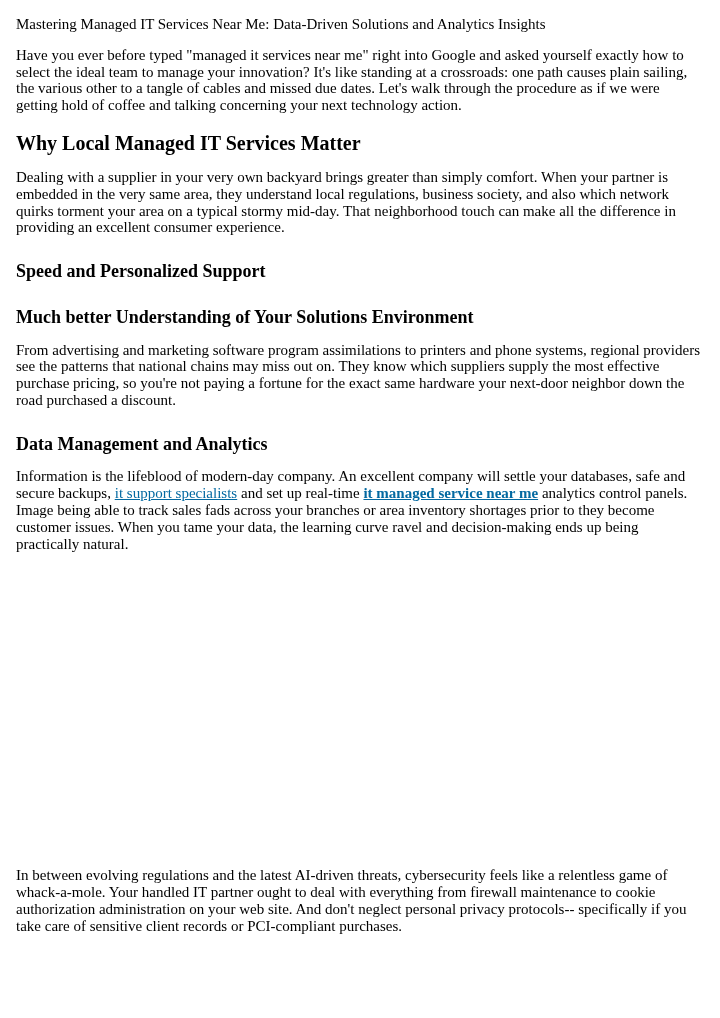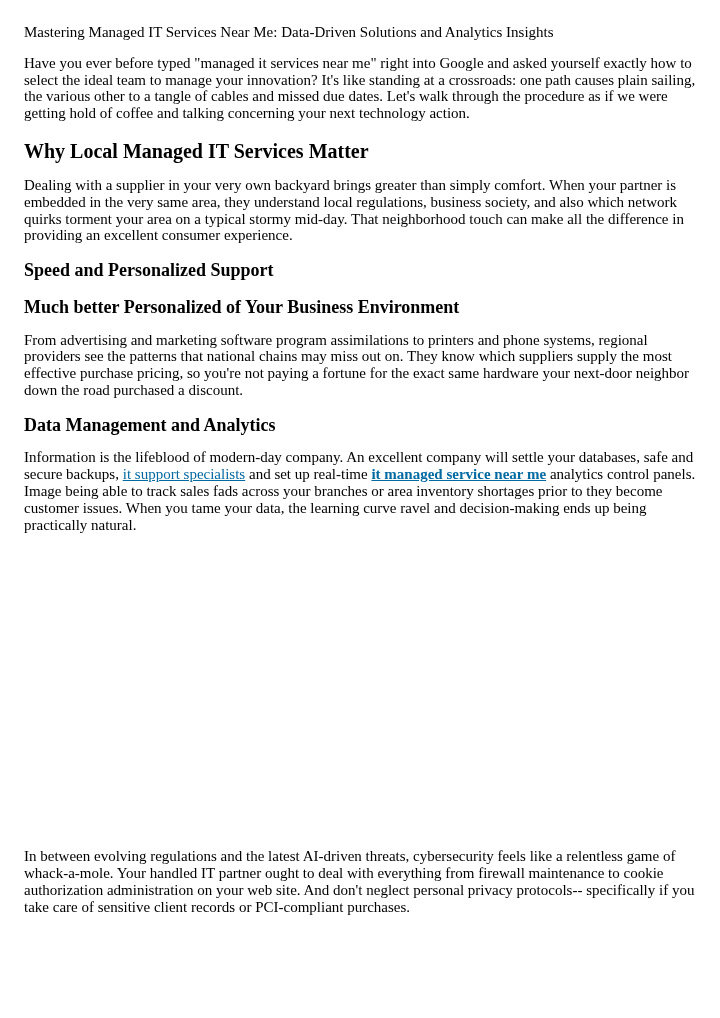--- a/index.html
+++ b/index.html
@@ -4,21 +4,21 @@
 <style>
   html, body {
     margin: 0;
     padding: 0;
     background: #ffffff;
   }
   .page {
     box-sizing: border-box;
     width: 720px;
     height: 1018px;
-    padding: 24px;
+    padding: 16px;
     overflow: hidden;
     background: #ffffff;
     color: #000000;
     font-family: "Liberation Serif", serif;
     font-size: 15px;
     line-height: 1.12;
   }
   p {
     margin: 14px 0;
   }
@@ -28,21 +28,21 @@
   h2 {
     font-size: 20px;
     line-height: 1.15;
     font-weight: bold;
     margin: 18px 0 12px 0;
   }
   h3 {
     font-size: 18px;
     line-height: 1.15;
     font-weight: bold;
-    margin: 16px 0 12px 0;
+    margin: 25px 0 12px 0;
   }
   a.link {
     color: #0369a1;
     text-decoration: underline;
     cursor: pointer;
   }
   a.link.bold-italic {
     font-weight: bold;
   }
   .embed-spacer {
@@ -58,21 +58,21 @@
 
   <p>Have you ever before typed "managed it services near me" right into Google and asked yourself exactly how to select the ideal team to manage your innovation? It's like standing at a crossroads: one path causes plain sailing, the various other to a tangle of cables and missed due dates. Let's walk through the procedure as if we were getting hold of coffee and talking concerning your next technology action.</p>
 
   <h2>Why Local Managed IT Services Matter</h2>
 
   <p>Dealing with a supplier in your very own backyard brings greater than simply comfort. When your partner is embedded in the very same area, they understand local regulations, business society, and also which network quirks torment your area on a typical stormy mid-day. That neighborhood touch can make all the difference in providing an excellent consumer experience.</p>
 
   <h3>Speed and Personalized Support</h3>
 
 
-  <h3>Much better Personalized of Your Business Environment</h3>
+  <h3>Much better Understanding of Your Solutions Environment</h3>
 
   <p>From advertising and marketing software program assimilations to printers and phone systems, regional providers see the patterns that national chains may miss out on. They know which suppliers supply the most effective purchase pricing, so you're not paying a fortune for the exact same hardware your next-door neighbor down the road purchased a discount.</p>
 
 
   <h3>Data Management and Analytics</h3>
 
   <p><span>Information is the lifeblood of modern-day company. An excellent company will settle your databases, safe and secure backups, </span><a class="link">it support specialists</a><span> and set up real-time </span><a class="link bold-italic">it managed service near me</a><span> analytics control panels. Image being able to track sales fads across your branches or area inventory shortages prior to they become customer issues. When you tame your data, the learning curve ravel and decision-making ends up being practically natural.</span></p>
 
   <div class="embed-spacer"></div>
 

